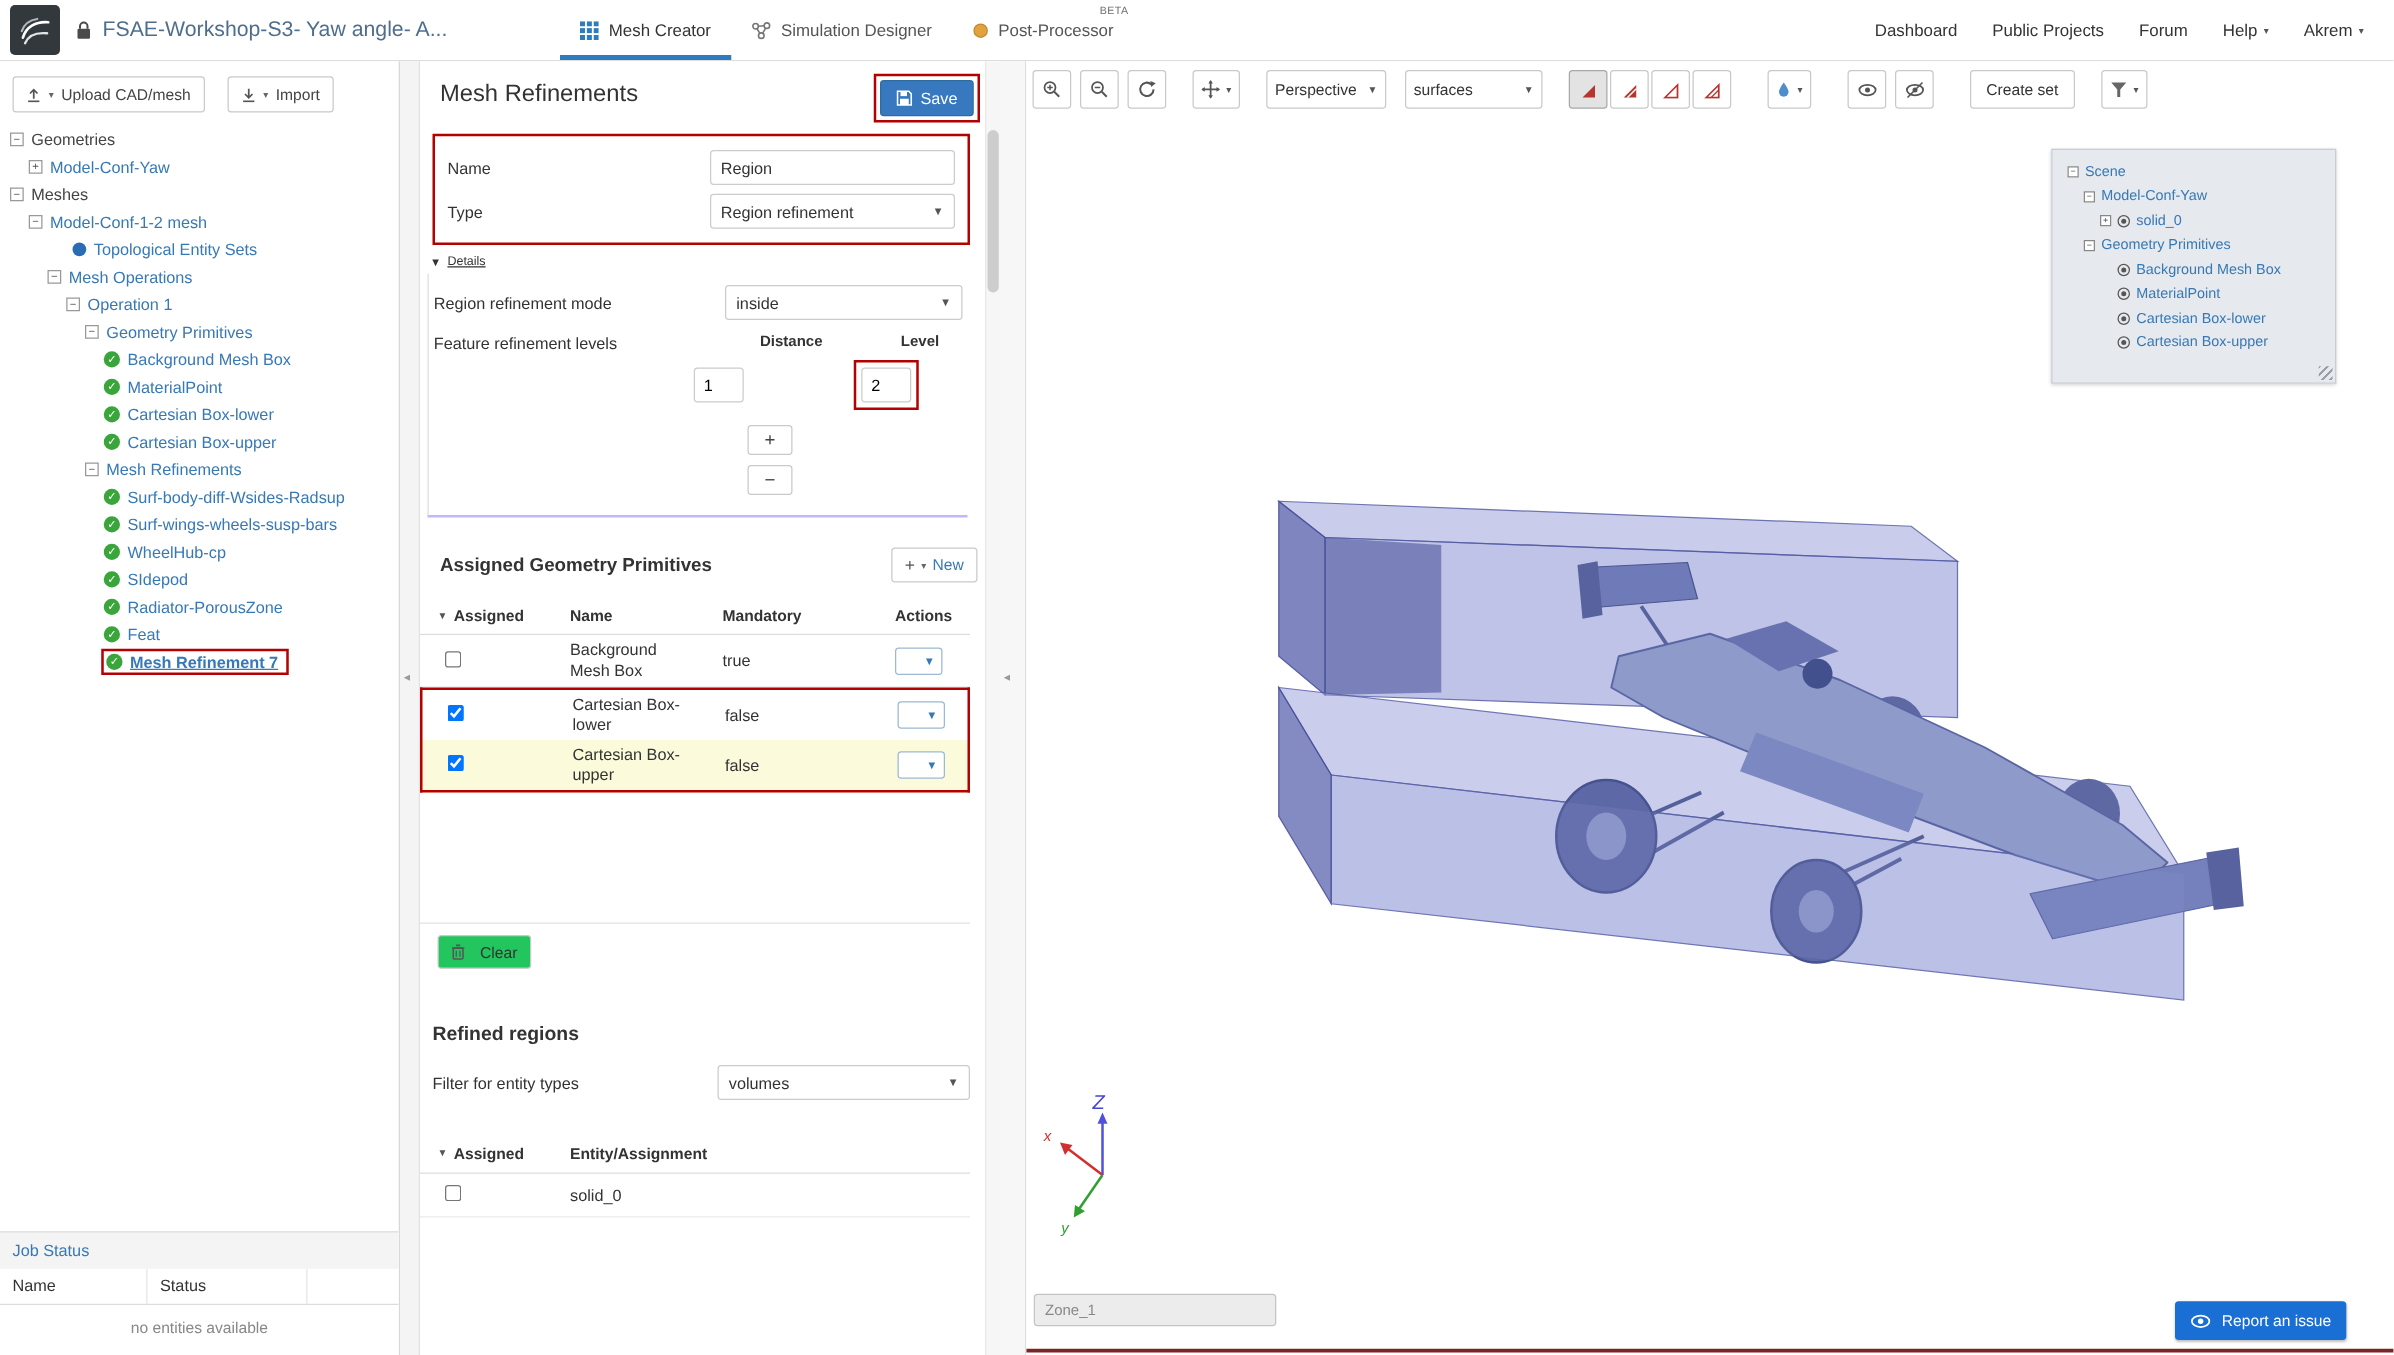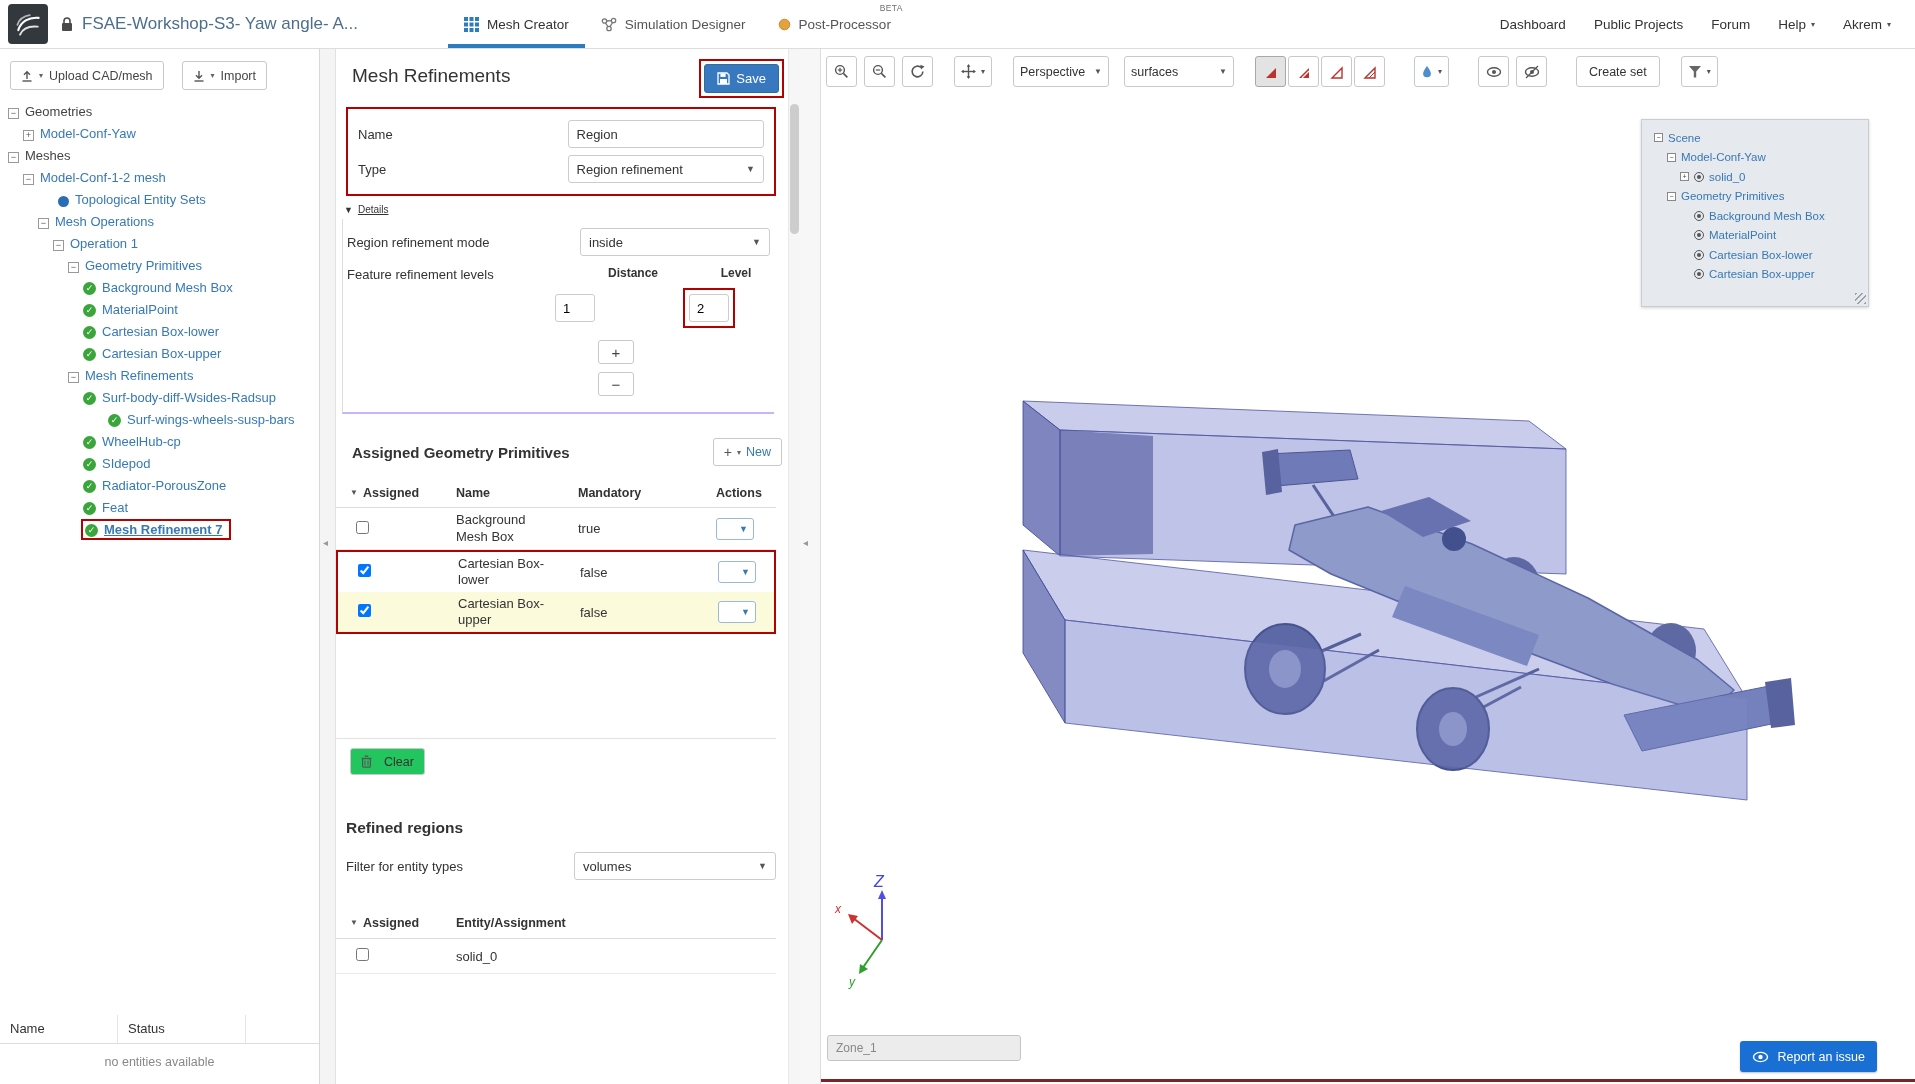--- a/index.html
+++ b/index.html
@@ -29,21 +29,21 @@
 
   
   .main{flex:1;display:flex;min-height:0}
 
   
   .sidebar{width:320px;flex:none;border-right:1px solid #d8d8d8;position:relative;background:#fff;overflow:hidden}
   .side-btns{display:flex;gap:18px;padding:12px 0 10px 10px}
   .side-btn{height:29px;border:1px solid #c9c9c9;background:#fff;border-radius:3px;display:flex;align-items:center;gap:6px;padding:0 10px;font-size:12.5px;color:#444;cursor:pointer}
   .side-btn .b-caret{font-size:8px;color:#666}
   .tree-row{height:22px;display:flex;align-items:center}
-  .tree-inner{display:inline-flex;align-items:flex-end;gap:6px;padding:1px 7px 1px 2px;color:#3779b5;cursor:pointer;white-space:nowrap}
+  .tree-inner{display:inline-flex;align-items:center;gap:6px;padding:1px 7px 1px 2px;color:#3779b5;cursor:pointer;white-space:nowrap}
   .tree-inner.tree-root{color:#444}
   .tree-inner.tree-selected{border:2px solid #b30000;font-weight:bold}
   .tree-inner.tree-selected .t-label{text-decoration:underline}
   .ti-minus,.ti-plus{width:11px;height:11px;border:1px solid #999;background:#fff;display:inline-flex;align-items:center;justify-content:center;font-size:9px;line-height:1;color:#555;flex:none}
   .ti-minus::after{content:"\2212"}
   .ti-plus::after{content:"+"}
   .ti-dot{width:11px;height:11px;border-radius:50%;background:#2a6db4;flex:none}
   .ti-check{width:13px;height:13px;border-radius:50%;background:#3aa53a;color:#fff;display:inline-flex;align-items:center;justify-content:center;flex:none}
   .ti-check::after{content:"\2713";font-size:9px;font-weight:bold}
   .job{position:absolute;bottom:0;left:0;right:0;background:#fff}
@@ -356,21 +356,21 @@
             </span>
           </div>
 
           <div class="tree-row" style="padding-left: 81px;">
             <span class="tree-inner">
               <span class="t-icon ti-check"></span>
               <span class="t-label">Surf-body-diff-Wsides-Radsup</span>
             </span>
           </div>
 
-          <div class="tree-row" style="padding-left: 106px;">
+          <div class="tree-row" style="padding-left: 81px;">
             <span class="tree-inner">
               <span class="t-icon ti-check"></span>
               <span class="t-label">Surf-wings-wheels-susp-bars</span>
             </span>
           </div>
 
           <div class="tree-row" style="padding-left: 81px;">
             <span class="tree-inner">
               <span class="t-icon ti-check"></span>
               <span class="t-label">WheelHub-cp</span>
@@ -400,20 +400,21 @@
 
           <div class="tree-row" style="padding-left: 81px;">
             <span class="tree-inner tree-selected">
               <span class="t-icon ti-check"></span>
               <span class="t-label">Mesh Refinement 7</span>
             </span>
           </div>
         </div>
 
       <div class="job">
+        <div class="job-head">Job Status</div>
         <div class="job-cols">
           <span class="job-col">Name</span>
           <span class="job-col">Status</span>
           <span class="job-col"></span>
         </div>
         <div class="job-empty">no entities available</div>
       </div>
     </div>
 
     <div class="gutter1">

